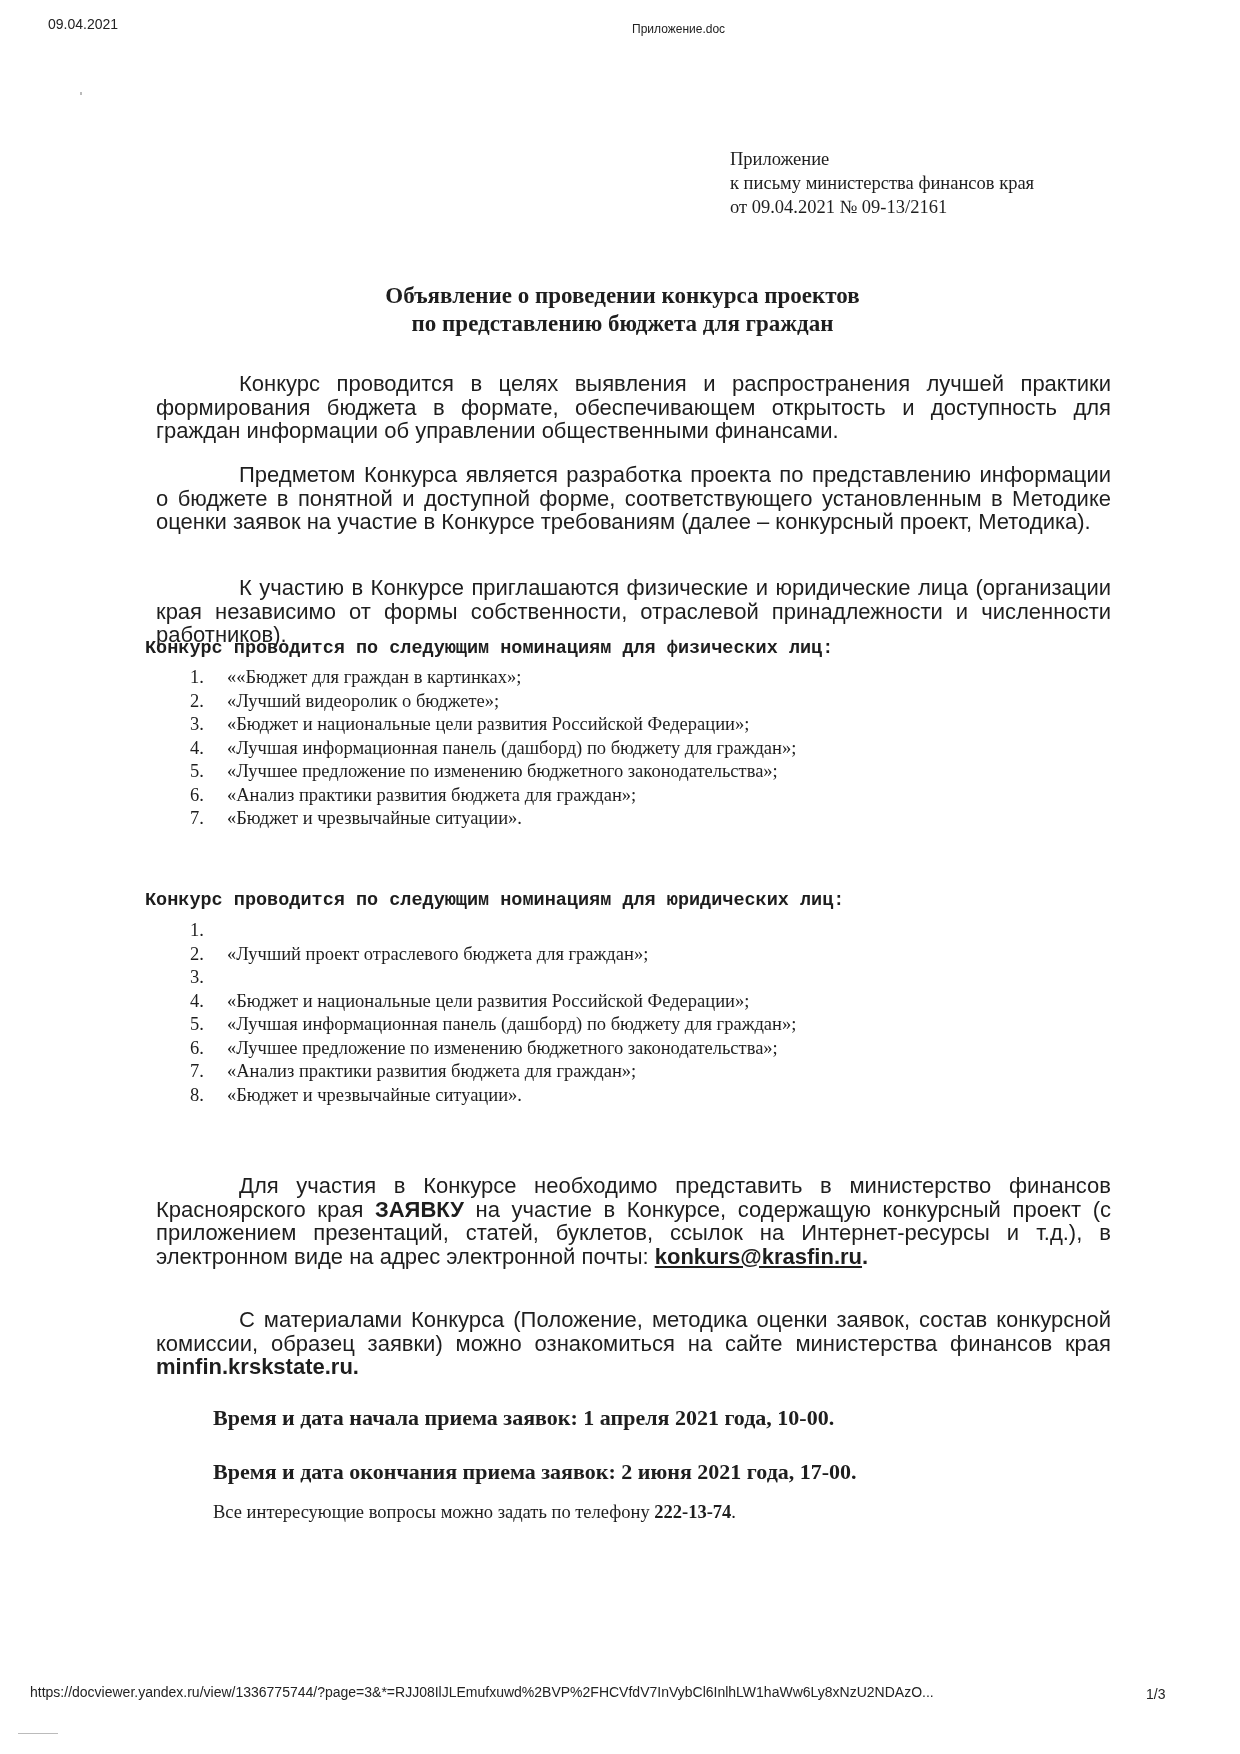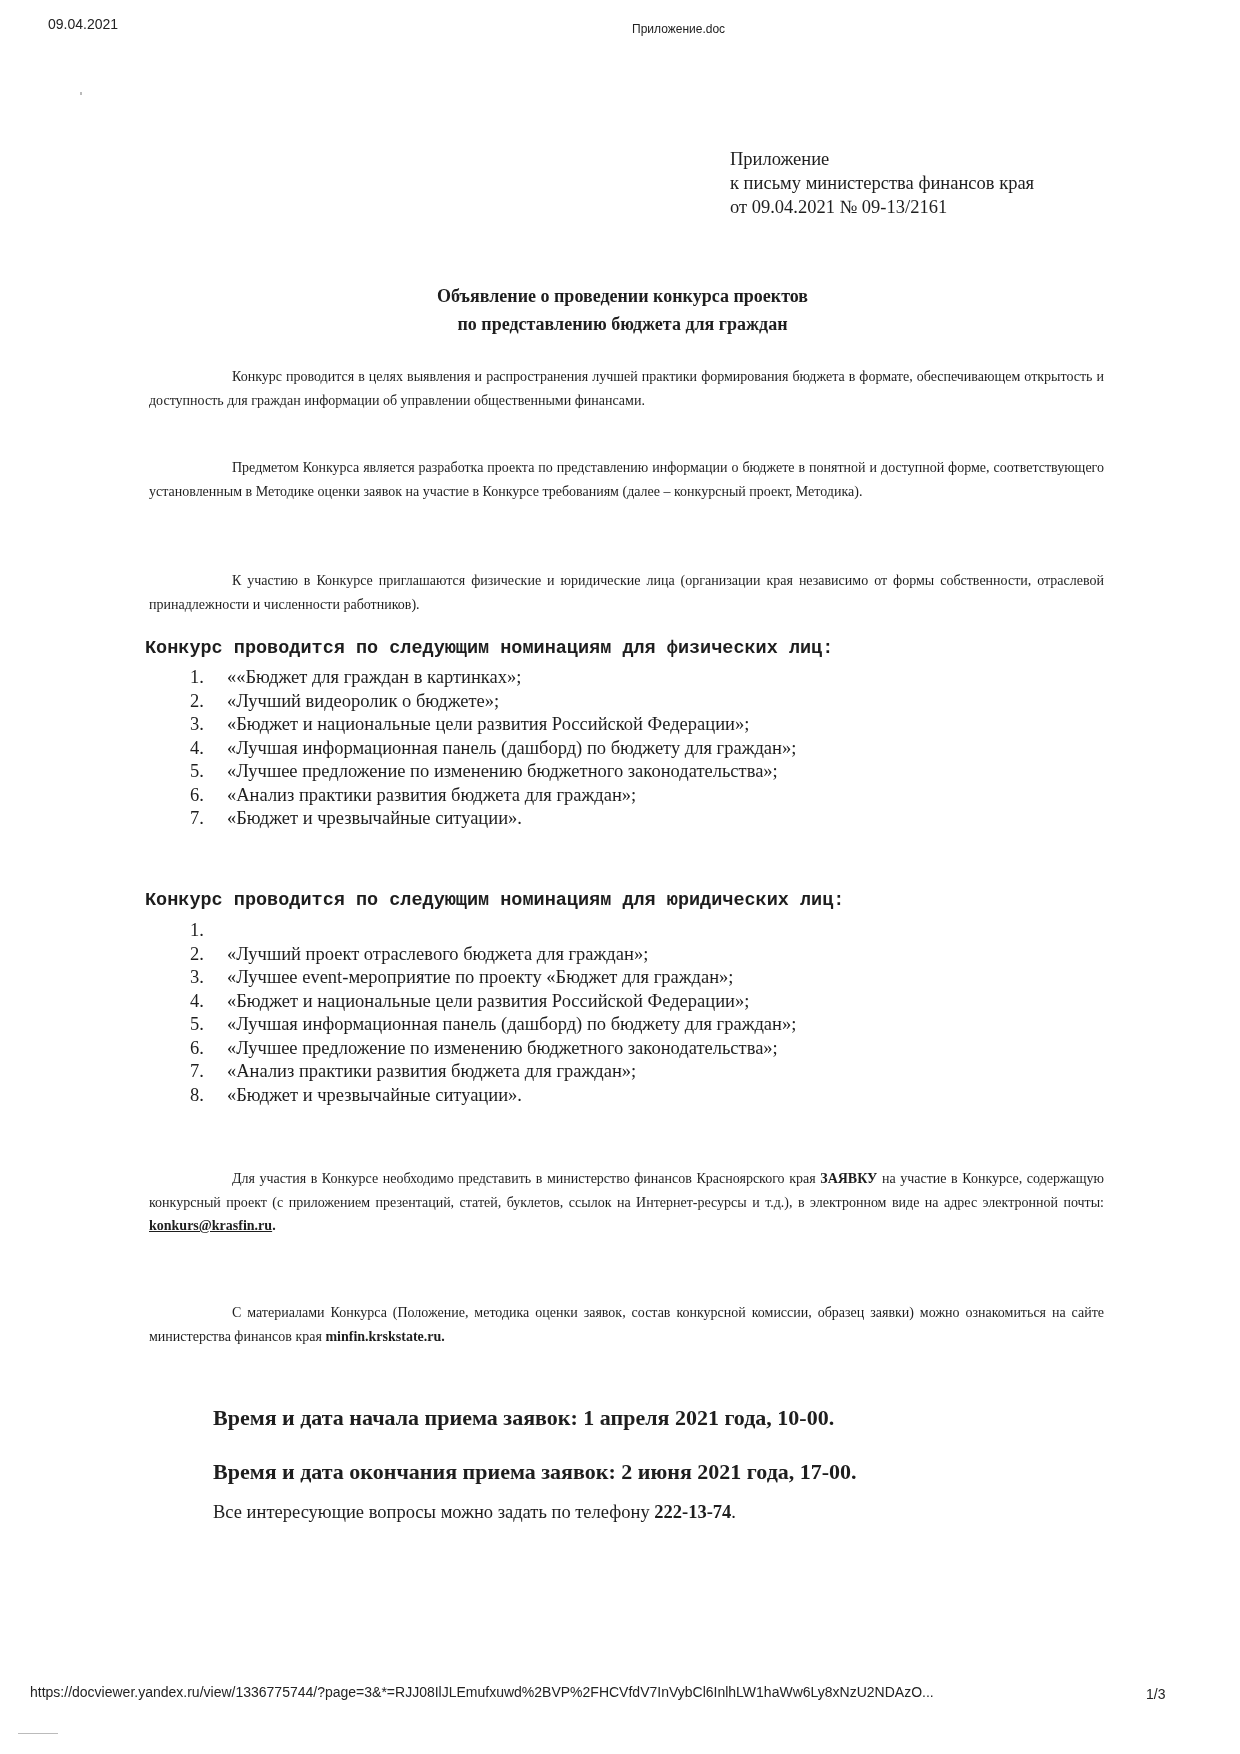--- a/index.html
+++ b/index.html
@@ -57,35 +57,35 @@
       color: #1e1e1e;
     }
     .title {
       position: absolute;
       left: 145px;
       width: 955px;
       top: 282px;
       text-align: center;
       font-family: "Liberation Serif", serif;
       font-weight: bold;
-      font-size: 18px;
+      font-size: 23px;
       line-height: 28px;
       color: #1e1e1e;
     }
     .para {
       position: absolute;
       left: 145px;
       width: 955px;
-      font-family: Liberation Serif, serif;
-      font-size: 14px;
+      font-family: Liberation Sans, sans-serif;
+      font-size: 22px;
       line-height: 23.5px;
       text-align: justify;
       text-indent: 83px;
       color: #1e1e1e;
-      margin: 4px;
+      margin: 11px;
     }
     .section-heading {
       position: absolute;
       left: 145px;
       font-family: Liberation Mono, monospace;
       font-weight: bold;
       font-size: 18.5px;
       line-height: 24px;
       color: #1e1e1e;
       text-align: center;
@@ -196,21 +196,20 @@
 <ul class="nom-list" style="top:919px;">
   <li>
       <span class="num">1.</span>
     </li>
   <li>
       <span class="num">2.</span>
       <span>«Лучший проект отраслевого бюджета для граждан»;</span>
     </li>
   <li>
       <span class="num">3.</span>
-      <span>«Лучшее event-мероприятие по проекту «Бюджет для граждан»;</span>
     </li>
   <li>
       <span class="num">4.</span>
       <span>«Бюджет и национальные цели развития Российской Федерации»;</span>
     </li>
   <li>
       <span class="num">5.</span>
       <span>«Лучшая информационная панель (дашборд) по бюджету для граждан»;</span>
     </li>
   <li>

